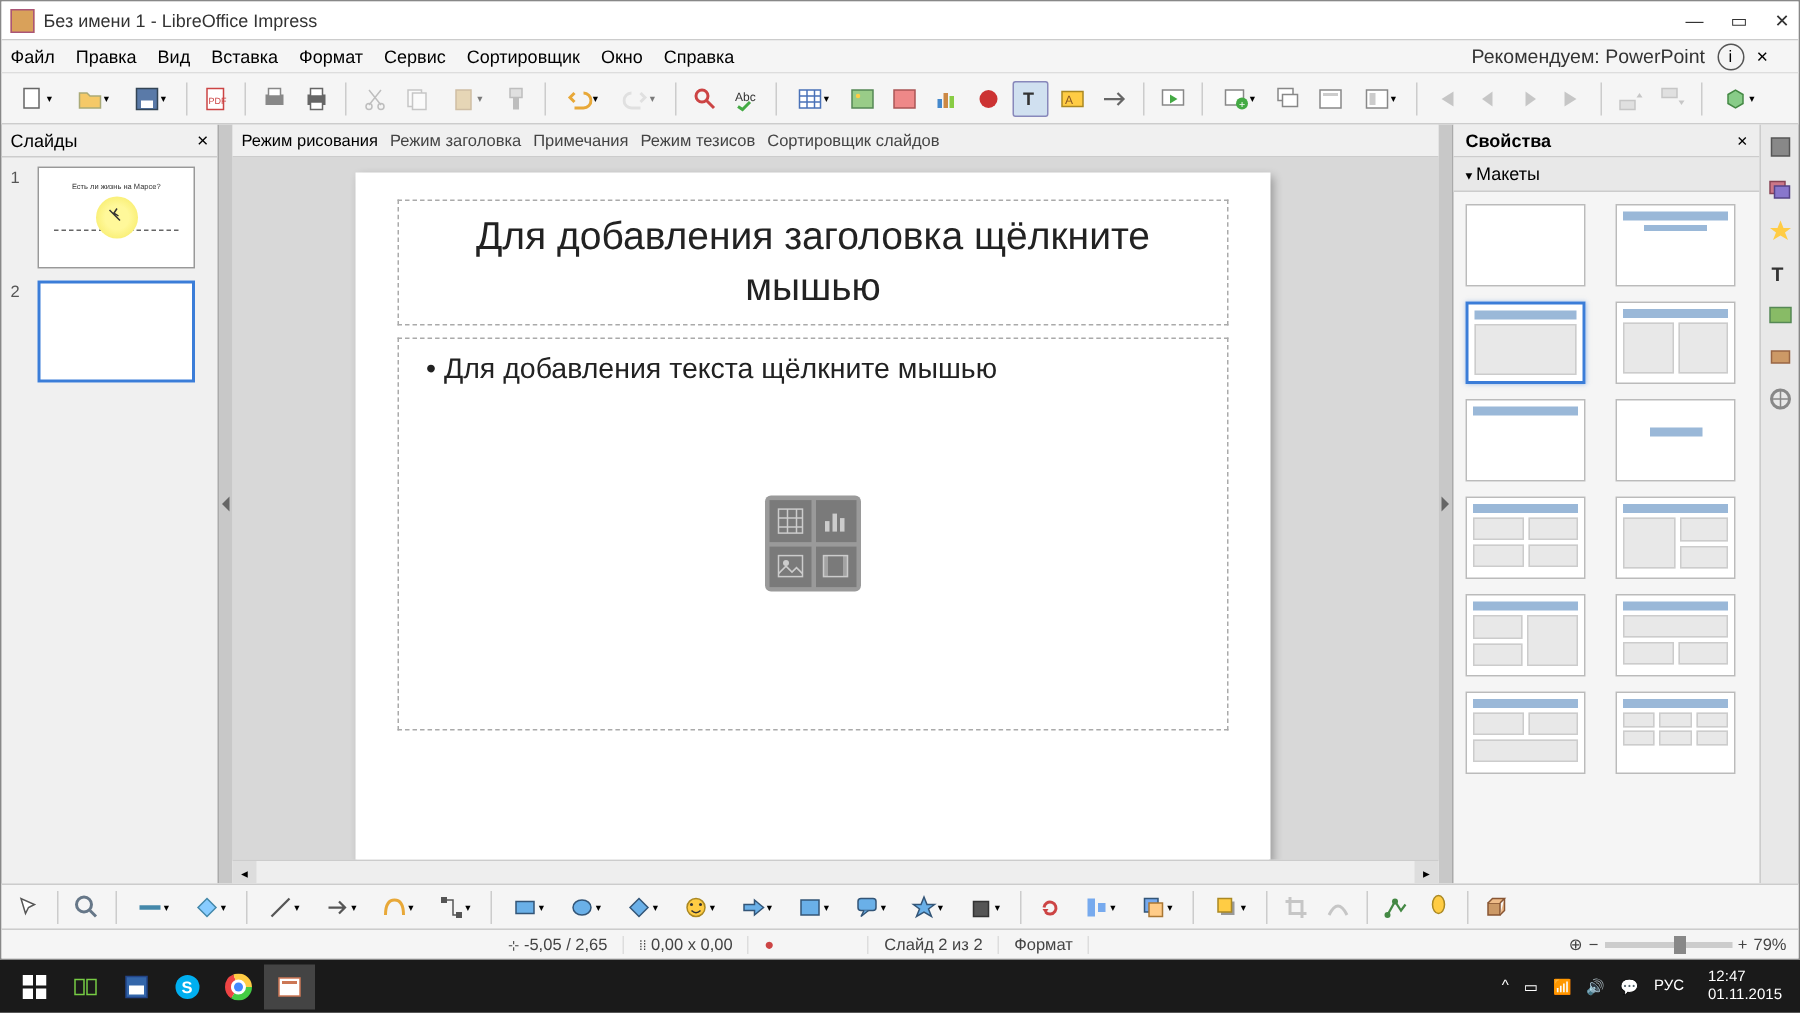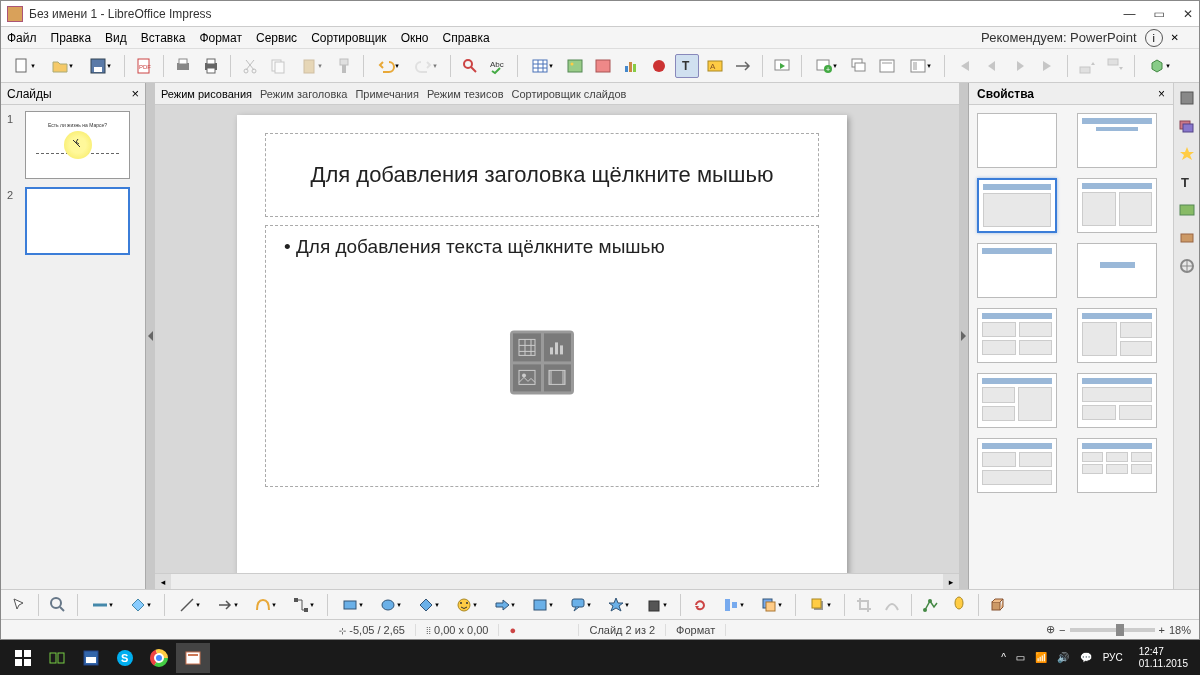--- a/index.html
+++ b/index.html
@@ -39,21 +39,21 @@
 .viewtabs span { cursor:pointer; color:#444; }
 .canvas-wrap { flex:1; position:relative; overflow:hidden; }
 .hsb { height:16px; background:#eee; border-top:1px solid #ccc; display:flex; align-items:center; }
 .hsb .arrow { width:16px; height:16px; display:flex; align-items:center; justify-content:center; font-size:9px; background:#ddd; cursor:pointer; }
 .hsb .track { flex:1; }
 .collapse-v { width:9px; background:#c8c8c8; display:flex; align-items:center; justify-content:center; cursor:pointer; }
 .collapse-v::after { content:""; width:0; height:0; border-top:5px solid transparent; border-bottom:5px solid transparent; border-right:5px solid #666; }
 .collapse-r { width:9px; background:#c8c8c8; display:flex; align-items:center; justify-content:center; cursor:pointer; }
 .collapse-r::after { content:""; width:0; height:0; border-top:5px solid transparent; border-bottom:5px solid transparent; border-left:5px solid #666; }
 .slide { position:absolute; top:10px; left:82px; width:610px; height:460px; background:#fff; box-shadow:2px 2px 6px rgba(0,0,0,0.3); }
-.ph-title { position:absolute; top:18px; left:28px; right:28px; height:84px; border:1px dashed #aaa; display:flex; align-items:center; justify-content:center; font-size:22px; color:#222; text-align:center; line-height:1.3; padding:4px; }
+.ph-title { position:absolute; top:18px; left:28px; right:28px; height:84px; border:1px dashed #aaa; display:flex; align-items:center; justify-content:center; font-size:26px; color:#222; text-align:center; line-height:1.3; padding:4px; }
 .ph-body { position:absolute; top:110px; left:28px; right:28px; bottom:88px; border:1px dashed #aaa; padding:10px 18px; }
 .ph-body .bullet { font-size:19px; color:#222; }
 .content-icons { position:absolute; top:50%; left:50%; transform:translate(-50%,-40%); width:64px; height:64px; background:#9a9a9a; border-radius:4px; display:grid; grid-template-columns:1fr 1fr; grid-template-rows:1fr 1fr; gap:3px; padding:3px; }
 .content-icons div { background:#7a7a7a; display:flex; align-items:center; justify-content:center; }
 .content-icons svg { width:20px; height:20px; fill:#ccc; }
 .props { width:205px; background:#f5f5f5; border-left:1px solid #aaa; display:flex; flex-direction:column; }
 .props-hdr { height:22px; display:flex; align-items:center; padding:0 8px; font-size:12px; border-bottom:1px solid #ccc; background:#eee; }
 .props-hdr span:first-child { flex:1; font-weight:bold; }
 .props-sec { padding:4px 8px; font-size:12px; background:#e8e8e8; border-bottom:1px solid #ccc; }
 .props-sec::before { content:"▾ "; font-size:9px; }
@@ -411,20 +411,21 @@
       </div>
     </div>
 
     <div class="collapse-r"></div>
 
     <div class="props">
       <div class="props-hdr">
         <span>Свойства</span>
         <span style="cursor:pointer">×</span>
       </div>
+      <div class="props-sec">Макеты</div>
       <div class="layouts">
         <div class="layout"></div>
         <div class="layout">
             <div class="lt-title"></div>
             <div class="lt-title" style="width:60%;margin:0 auto;height:4px"></div>
           </div>
         <div class="layout selected">
             <div class="lt-title"></div>
             <div class="lt-body" style="height:34px"></div>
           </div>
@@ -727,21 +728,21 @@
     <div class="stcell"><span style="font-size:9px">⁞⁞</span> <span>0,00 x 0,00</span></div>
     <div class="stcell" style="width:80px"><span style="color:#c44">●</span></div>
     <div class="stcell">Слайд 2 из 2</div>
     <div class="stcell">Формат</div>
     <div class="flex"></div>
     <div class="zoom">
       <span>⊕</span>
       <span>−</span>
       <div class="zoom-slider"></div>
       <span>+</span>
-      <span>18%</span>
+      <span>79%</span>
     </div>
   </div>
 
 </div>
 
 <div class="taskbar">
   <div class="tbicon">
       <svg width="16" height="16">
         <rect x="0" y="0" width="7" height="7" fill="#fff"></rect>
         <rect x="9" y="0" width="7" height="7" fill="#fff"></rect>

